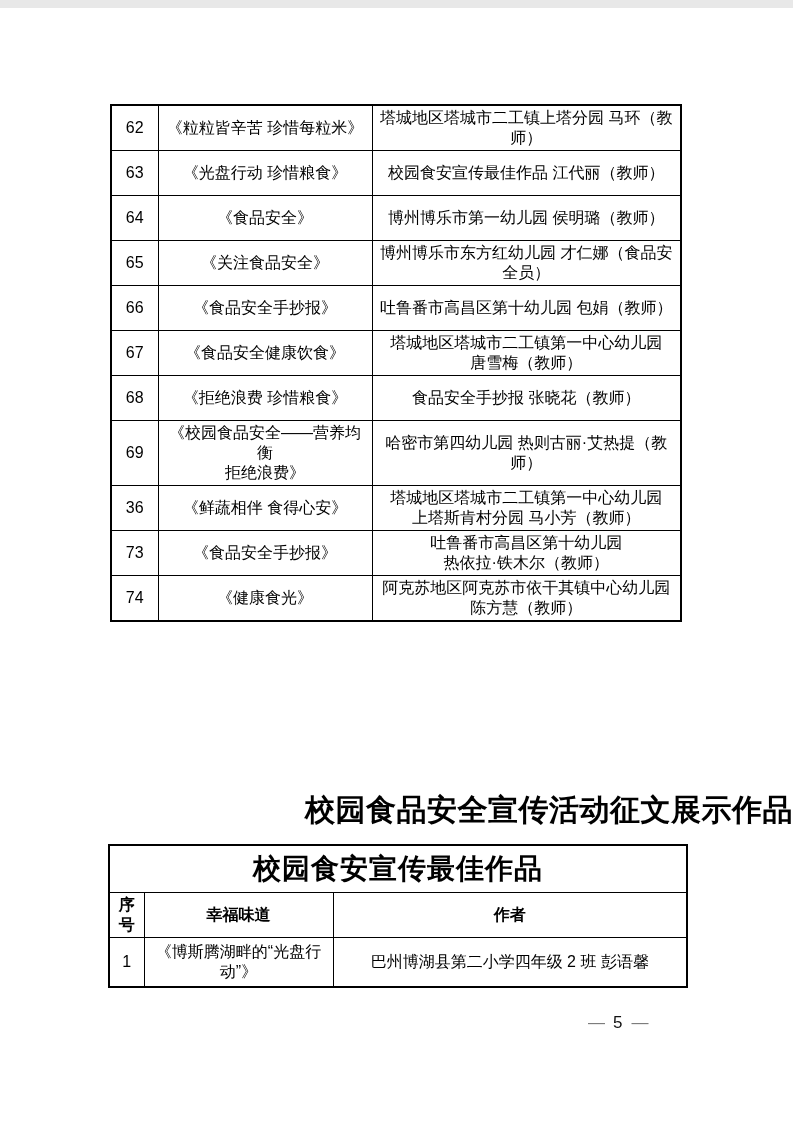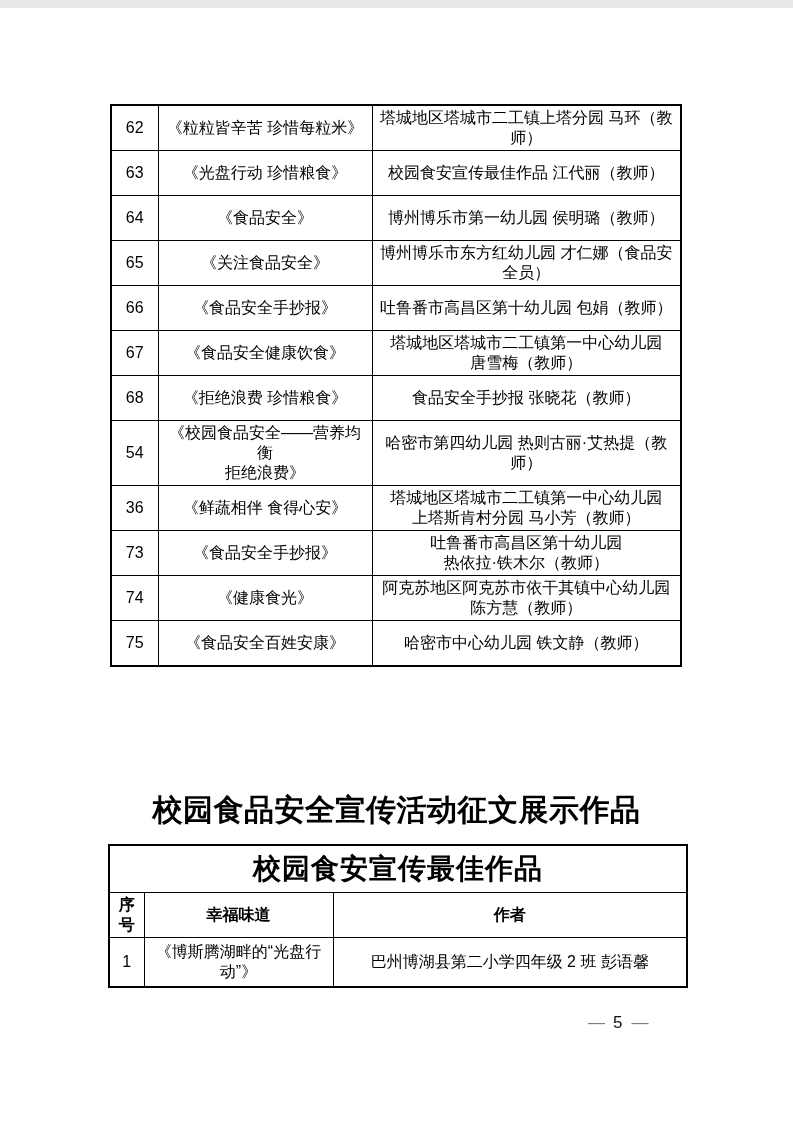--- a/index.html
+++ b/index.html
@@ -46,21 +46,21 @@
   #table-awards .col-title { width: 214px; }
   #table-awards .col-auth  { width: 309px; }
 
   
   .section-heading {
     position: absolute;
     left: 0;
     top: 782px;
     width: 100%;
     margin: 0;
-    text-align: center;
+    text-align: right;
     font-size: 30px;
     line-height: 40px;
     font-weight: bold;
     letter-spacing: 0.5px;
   }
 
   
   #table-best {
     left: 108px;
     top: 836px;
@@ -141,21 +141,21 @@
           <td>《食品安全健康饮食》</td>
           <td>塔城地区塔城市二工镇第一中心幼儿园
 唐雪梅（教师）</td>
         </tr>
         <tr>
           <td>68</td>
           <td>《拒绝浪费 珍惜粮食》</td>
           <td>食品安全手抄报 张晓花（教师）</td>
         </tr>
         <tr>
-          <td>54</td>
+          <td>69</td>
           <td>《校园食品安全——营养均衡
 拒绝浪费》</td>
           <td>哈密市第四幼儿园 热则古丽·艾热提（教师）</td>
         </tr>
         <tr>
           <td>36</td>
           <td>《鲜蔬相伴 食得心安》</td>
           <td>塔城地区塔城市二工镇第一中心幼儿园
 上塔斯肯村分园 马小芳（教师）</td>
         </tr>
@@ -163,25 +163,20 @@
           <td>73</td>
           <td>《食品安全手抄报》</td>
           <td>吐鲁番市高昌区第十幼儿园
 热依拉·铁木尔（教师）</td>
         </tr>
         <tr>
           <td>74</td>
           <td>《健康食光》</td>
           <td>阿克苏地区阿克苏市依干其镇中心幼儿园
 陈方慧（教师）</td>
-        </tr>
-        <tr>
-          <td>75</td>
-          <td>《食品安全百姓安康》</td>
-          <td>哈密市中心幼儿园 铁文静（教师）</td>
         </tr>
       </tbody>
   </table>
 
   <h1 class="section-heading">校园食品安全宣传活动征文展示作品</h1>
 
   <table class="doc-table" id="table-best">
     <colgroup>
       <col class="col-no">
         <col class="col-title">

